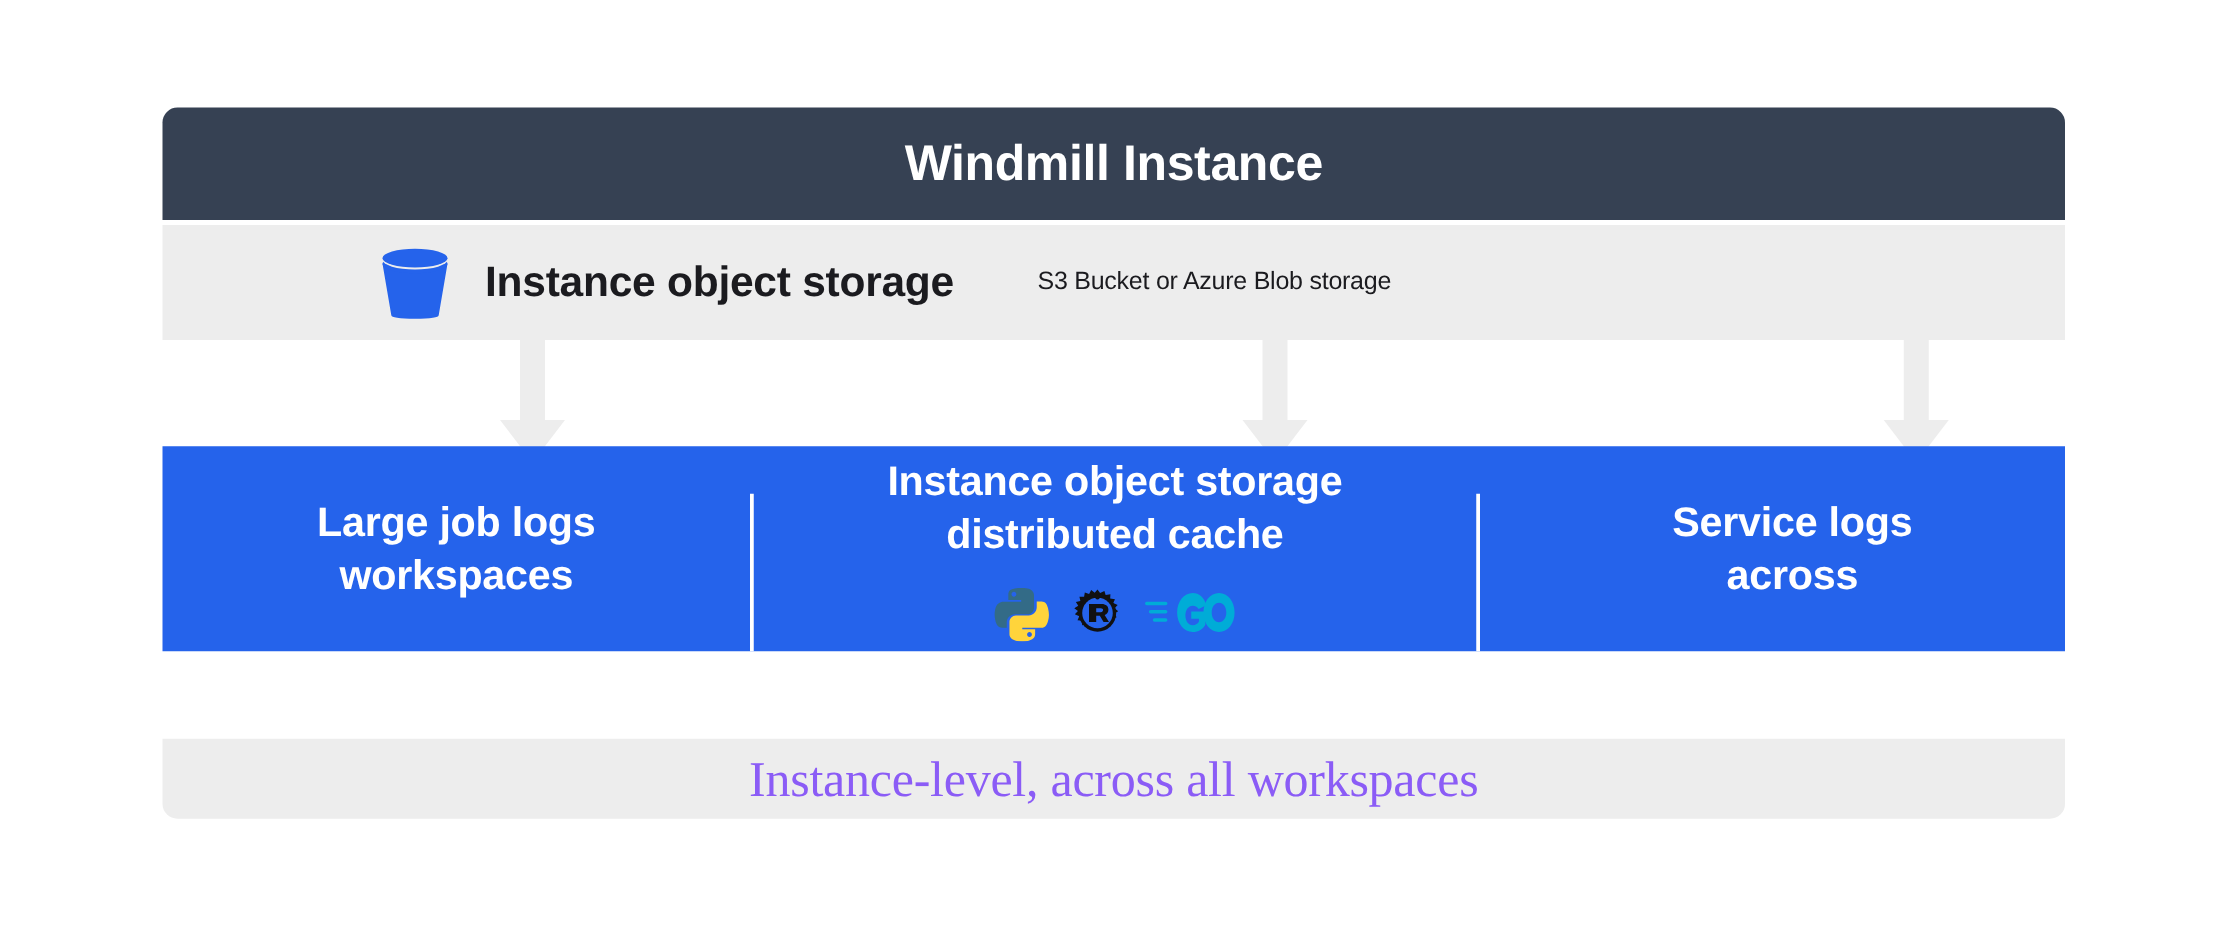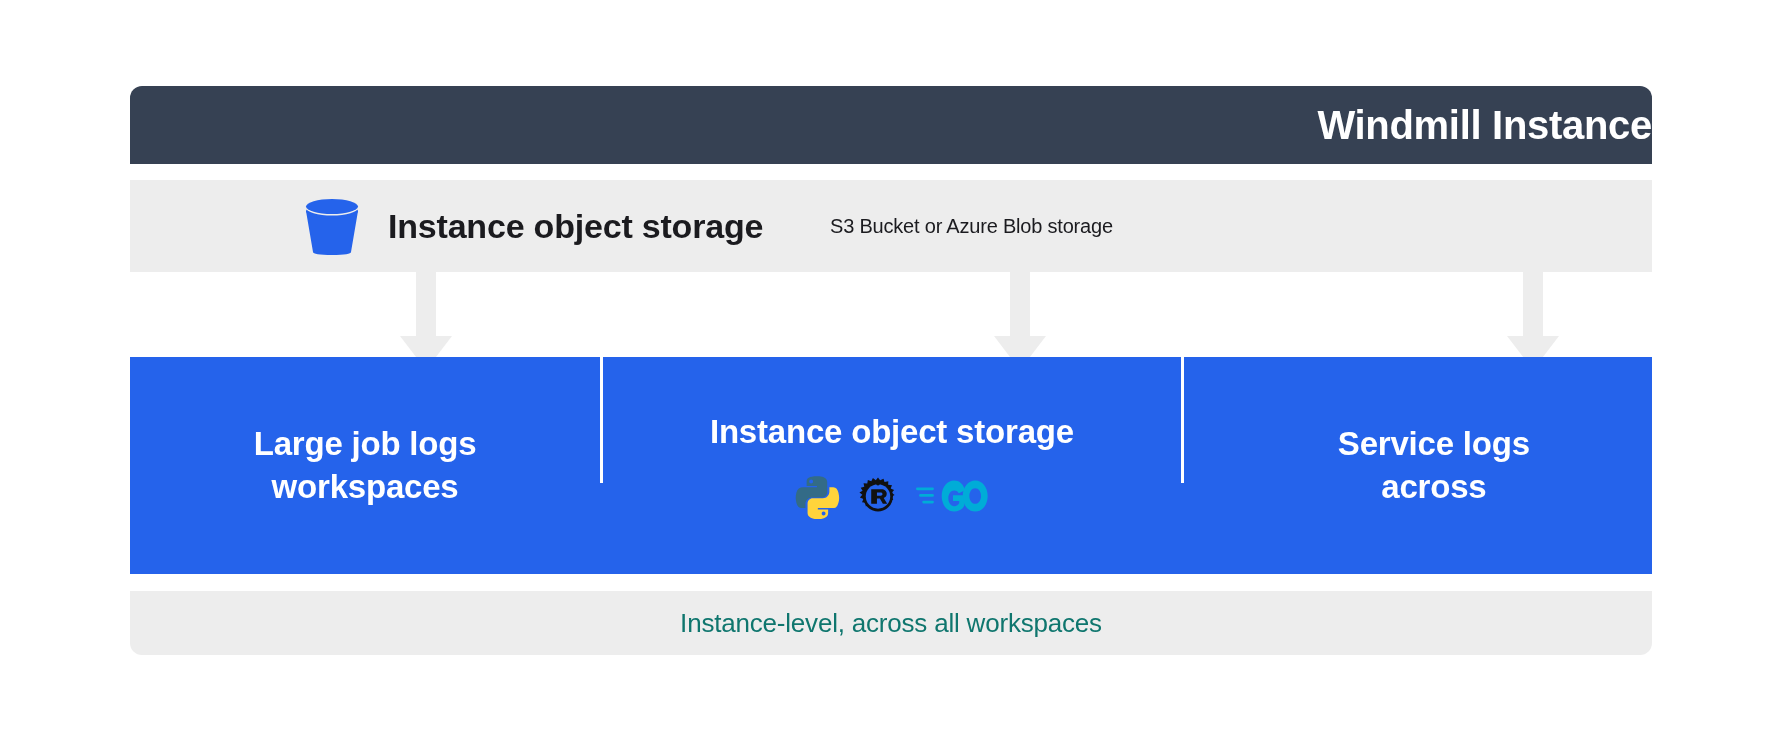--- a/index.html
+++ b/index.html
@@ -16,24 +16,24 @@
   }
   .diagram {
     position: absolute;
     left: 130px; top: 86px;
     width: 1522px; height: 569px;
   }
 
   
   .header {
     position: absolute; left: 0; top: 0;
-    width: 1522px; height: 78px;
+    width: 1522px; height: 90px;
     background: #364153;
     border-radius: 12px 12px 0 0;
-    display: flex; align-items: center; justify-content: flex-end;
+    display: flex; align-items: center; justify-content: center;
   }
   .header-title {
     color: #ffffff;
     font-size: 40px;
     font-weight: bold;
     letter-spacing: -0.3px;
   }
 
   
   .subheader {
@@ -83,24 +83,24 @@
     border-right: 26px solid transparent;
     border-top: 34px solid #ededed;
   }
   .arrow-1 { left: 270px; }
   .arrow-2 { left: 864px; }
   .arrow-3 { left: 1377px; }
 
   
   .panel {
     position: absolute; left: 0; top: 271px;
-    width: 1522px; height: 217px;
+    width: 1522px; height: 164px;
     background: #2563eb;
     display: flex;
-    align-items: flex-start;
+    align-items: flex-end;
   }
   .col {
     position: relative;
     height: 100%;
     display: flex;
     flex-direction: column;
     align-items: center;
     justify-content: center;
     text-align: center;
   }
@@ -133,23 +133,24 @@
 
   
   .footer {
     position: absolute; left: 0; top: 505px;
     width: 1522px; height: 64px;
     background: #ededed;
     border-radius: 0 0 12px 12px;
     display: flex; align-items: center; justify-content: center;
   }
   .footer-text {
-    font-size: 26px;
-    color: #0f766e;
-    letter-spacing: -0.2px;
+    font-size: 40px;
+    color: #8b5cf6;
+    letter-spacing: -0.2px;
+    font-family: Liberation Serif, serif;
   }
 </style>
 </head>
 <body>
 
 <div class="canvas">
   <div class="diagram">
 
     <div class="header">
       <div class="header-title">Windmill Instance</div>
@@ -188,20 +189,21 @@
           <span>Large job logs</span><br>
           <span>workspaces</span>
         </div>
       </div>
 
       <div class="divider"></div>
 
       <div class="col col-2">
         <div class="col-title">
           <span>Instance object storage</span><br>
+          <span>distributed cache</span>
         </div>
         <div class="langs">
 
           <svg class="lang-logo" width="46" height="46" viewBox="0 0 110 110">
             <path fill="#336b87" d="M54.3 8c-4.2 0-8.2.36-11.7 1-10.4 1.83-12.3 5.67-12.3 12.74v9.34h24.6v3.12H21.1c-7.12 0-13.36 4.28-15.3 12.42-2.25 9.33-2.35 15.15 0 24.9 1.74 7.25 5.9 12.42 13.03 12.42h8.45V73.73c0-8.1 7-15.23 15.3-15.23h24.57c6.82 0 12.27-5.62 12.27-12.47V21.74c0-6.65-5.6-11.64-12.27-12.75C63.1 8.3 58.5 8 54.3 8zM41 15.53c2.54 0 4.61 2.1 4.61 4.69 0 2.58-2.07 4.66-4.61 4.66-2.55 0-4.61-2.08-4.61-4.66 0-2.59 2.06-4.69 4.61-4.69z"></path>
             <path fill="#ffd43b" d="M85.6 34.2v11.83c0 8.45-7.16 15.56-15.3 15.56H45.73c-6.71 0-12.27 5.75-12.27 12.47v23.37c0 6.65 5.78 10.56 12.27 12.47 7.78 2.29 15.25 2.7 24.57 0 6.19-1.79 12.27-5.4 12.27-12.47v-9.34H58.01v-3.12h36.84c7.14 0 9.8-4.98 12.28-12.46 2.56-7.7 2.45-15.1 0-24.91-1.76-7.09-5.13-12.42-12.28-12.42H85.6zM71.79 93.3c2.55 0 4.61 2.08 4.61 4.66 0 2.6-2.06 4.69-4.61 4.69-2.54 0-4.61-2.1-4.61-4.69 0-2.58 2.07-4.66 4.61-4.66z" transform="translate(-1,-1)"></path>
           </svg>
 
           <svg class="lang-logo" width="48" height="48" viewBox="0 0 106 106">
             <g fill="#111111">

